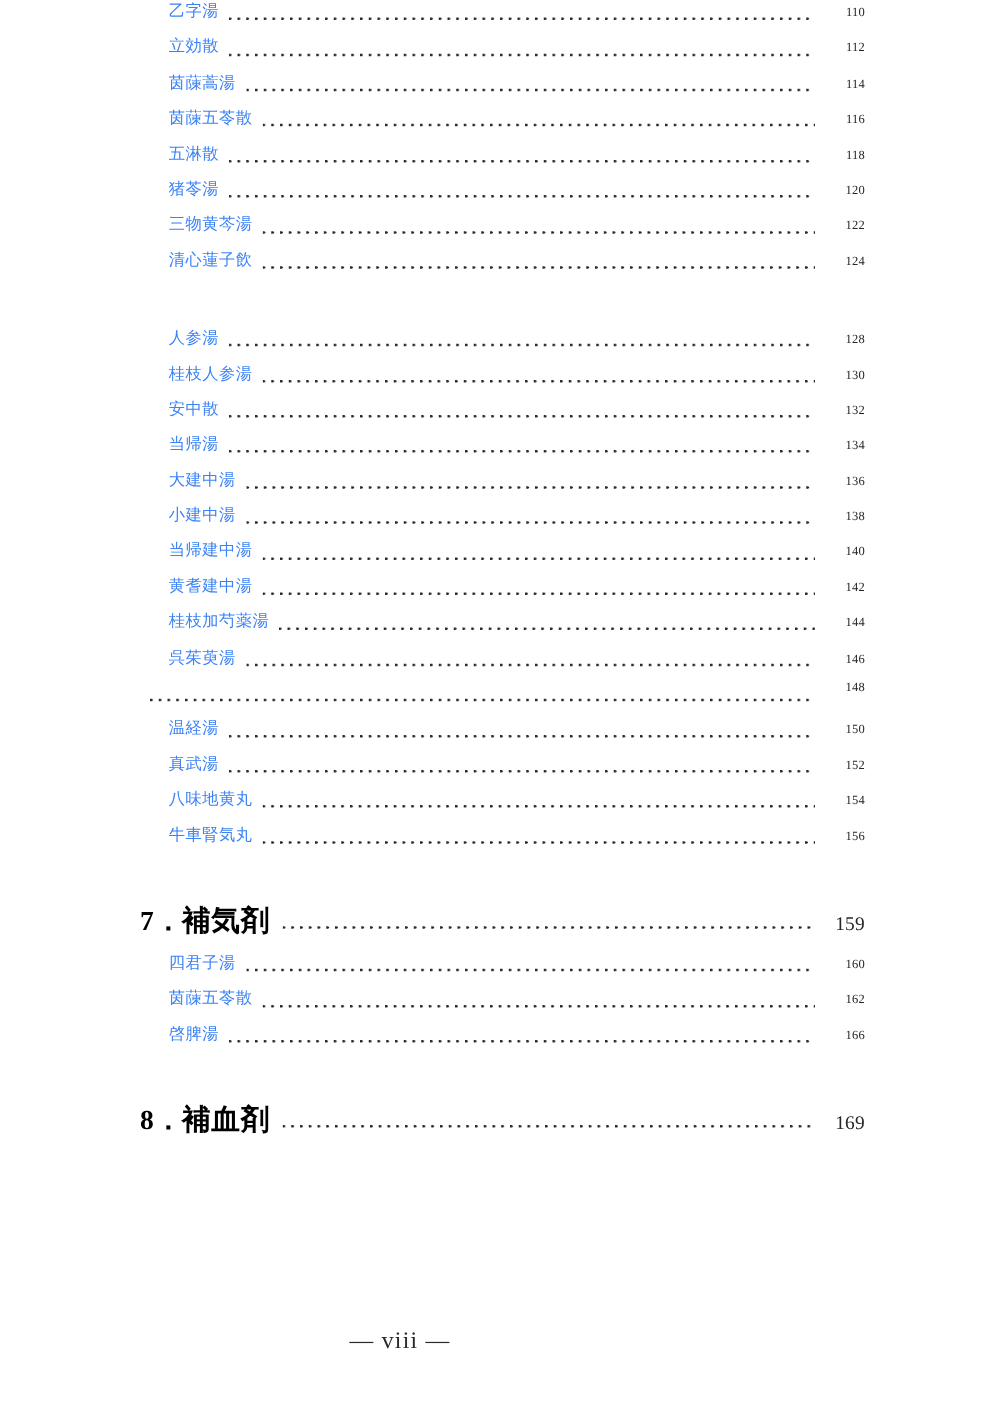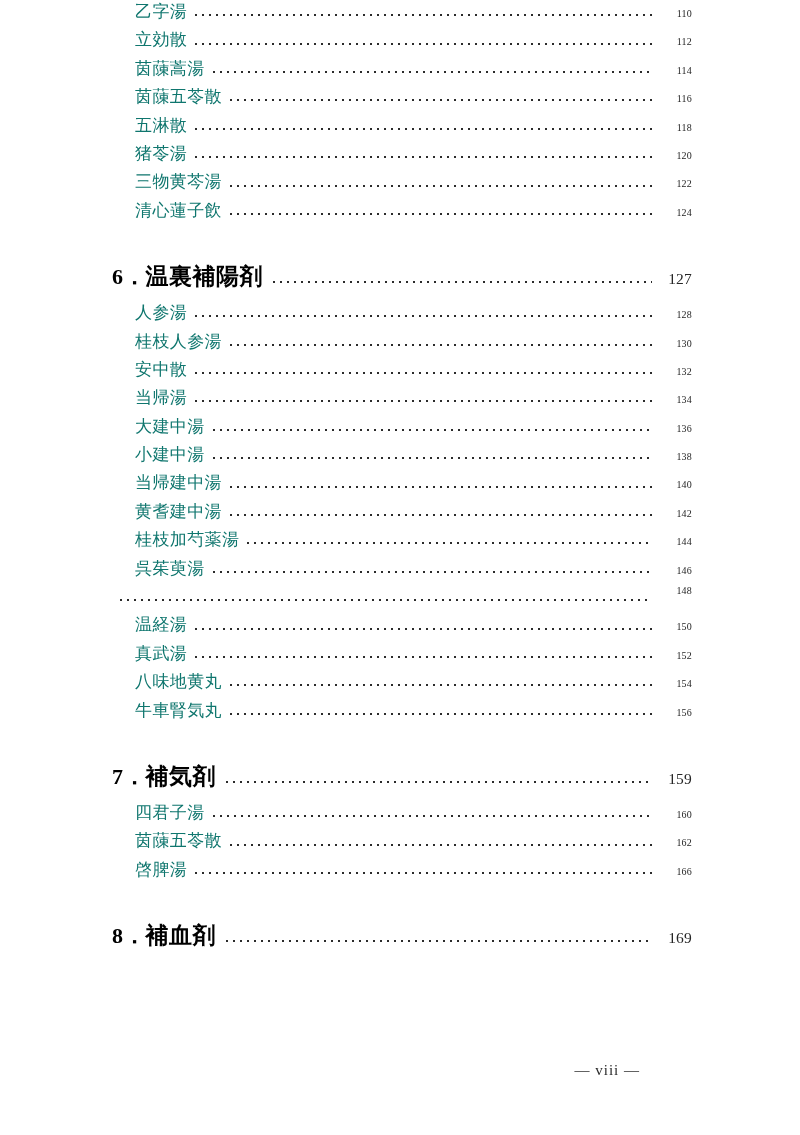--- a/index.html
+++ b/index.html
@@ -66,24 +66,24 @@
     font-size: 10px;
     letter-spacing: 0.2px;
     color: #262626;
   }
 
   
   .toc-row.entry {
     height: 28.4px;
   }
   .toc-row.entry .label {
-    font-size: 17px;
+    font-size: 13px;
     letter-spacing: 0.4px;
     padding-left: 23px;
-    color: #0f766e;
+    color: #3b82f6;
   }
   .toc-row.entry .leader {
     margin-left: 8px;
   }
 
   
   .toc-row.chapter {
     height: 40px;
     align-items: baseline;
   }
@@ -118,23 +118,23 @@
   .chapter-gap {
     height: 34px;
   }
 
   
   #page-footer {
     position: absolute;
     left: 0;
     top: 1062px;
     width: 640px;
-    text-align: right;
-    font-family: "Liberation Serif", "DejaVu Serif", serif;
-    font-size: 15px;
+    text-align: center;
+    font-family: "Liberation Serif", "DejaVu Serif", serif;
+    font-size: 19px;
     color: #2a2a2a;
     letter-spacing: 1px;
   }
 </style>
 </head>
 <body>
 
 <div id="toc">
     <div class="toc-row entry">
       <span class="label">乙字湯</span>
@@ -170,25 +170,20 @@
       <span class="label">三物黄芩湯</span>
       <span class="leader"></span>
       <span class="pageno">122</span>
     </div>
     <div class="toc-row entry">
       <span class="label">清心蓮子飲</span>
       <span class="leader"></span>
       <span class="pageno">124</span>
     </div>
     <div class="chapter-gap"></div>
-    <div class="toc-row chapter">
-      <span class="label"><span class="num">6</span><span class="sep">．</span><span class="title">温裏補陽剤</span></span>
-      <span class="leader"></span>
-      <span class="pageno">127</span>
-    </div>
     <div class="toc-row entry">
       <span class="label">人参湯</span>
       <span class="leader"></span>
       <span class="pageno">128</span>
     </div>
     <div class="toc-row entry">
       <span class="label">桂枝人参湯</span>
       <span class="leader"></span>
       <span class="pageno">130</span>
     </div>

